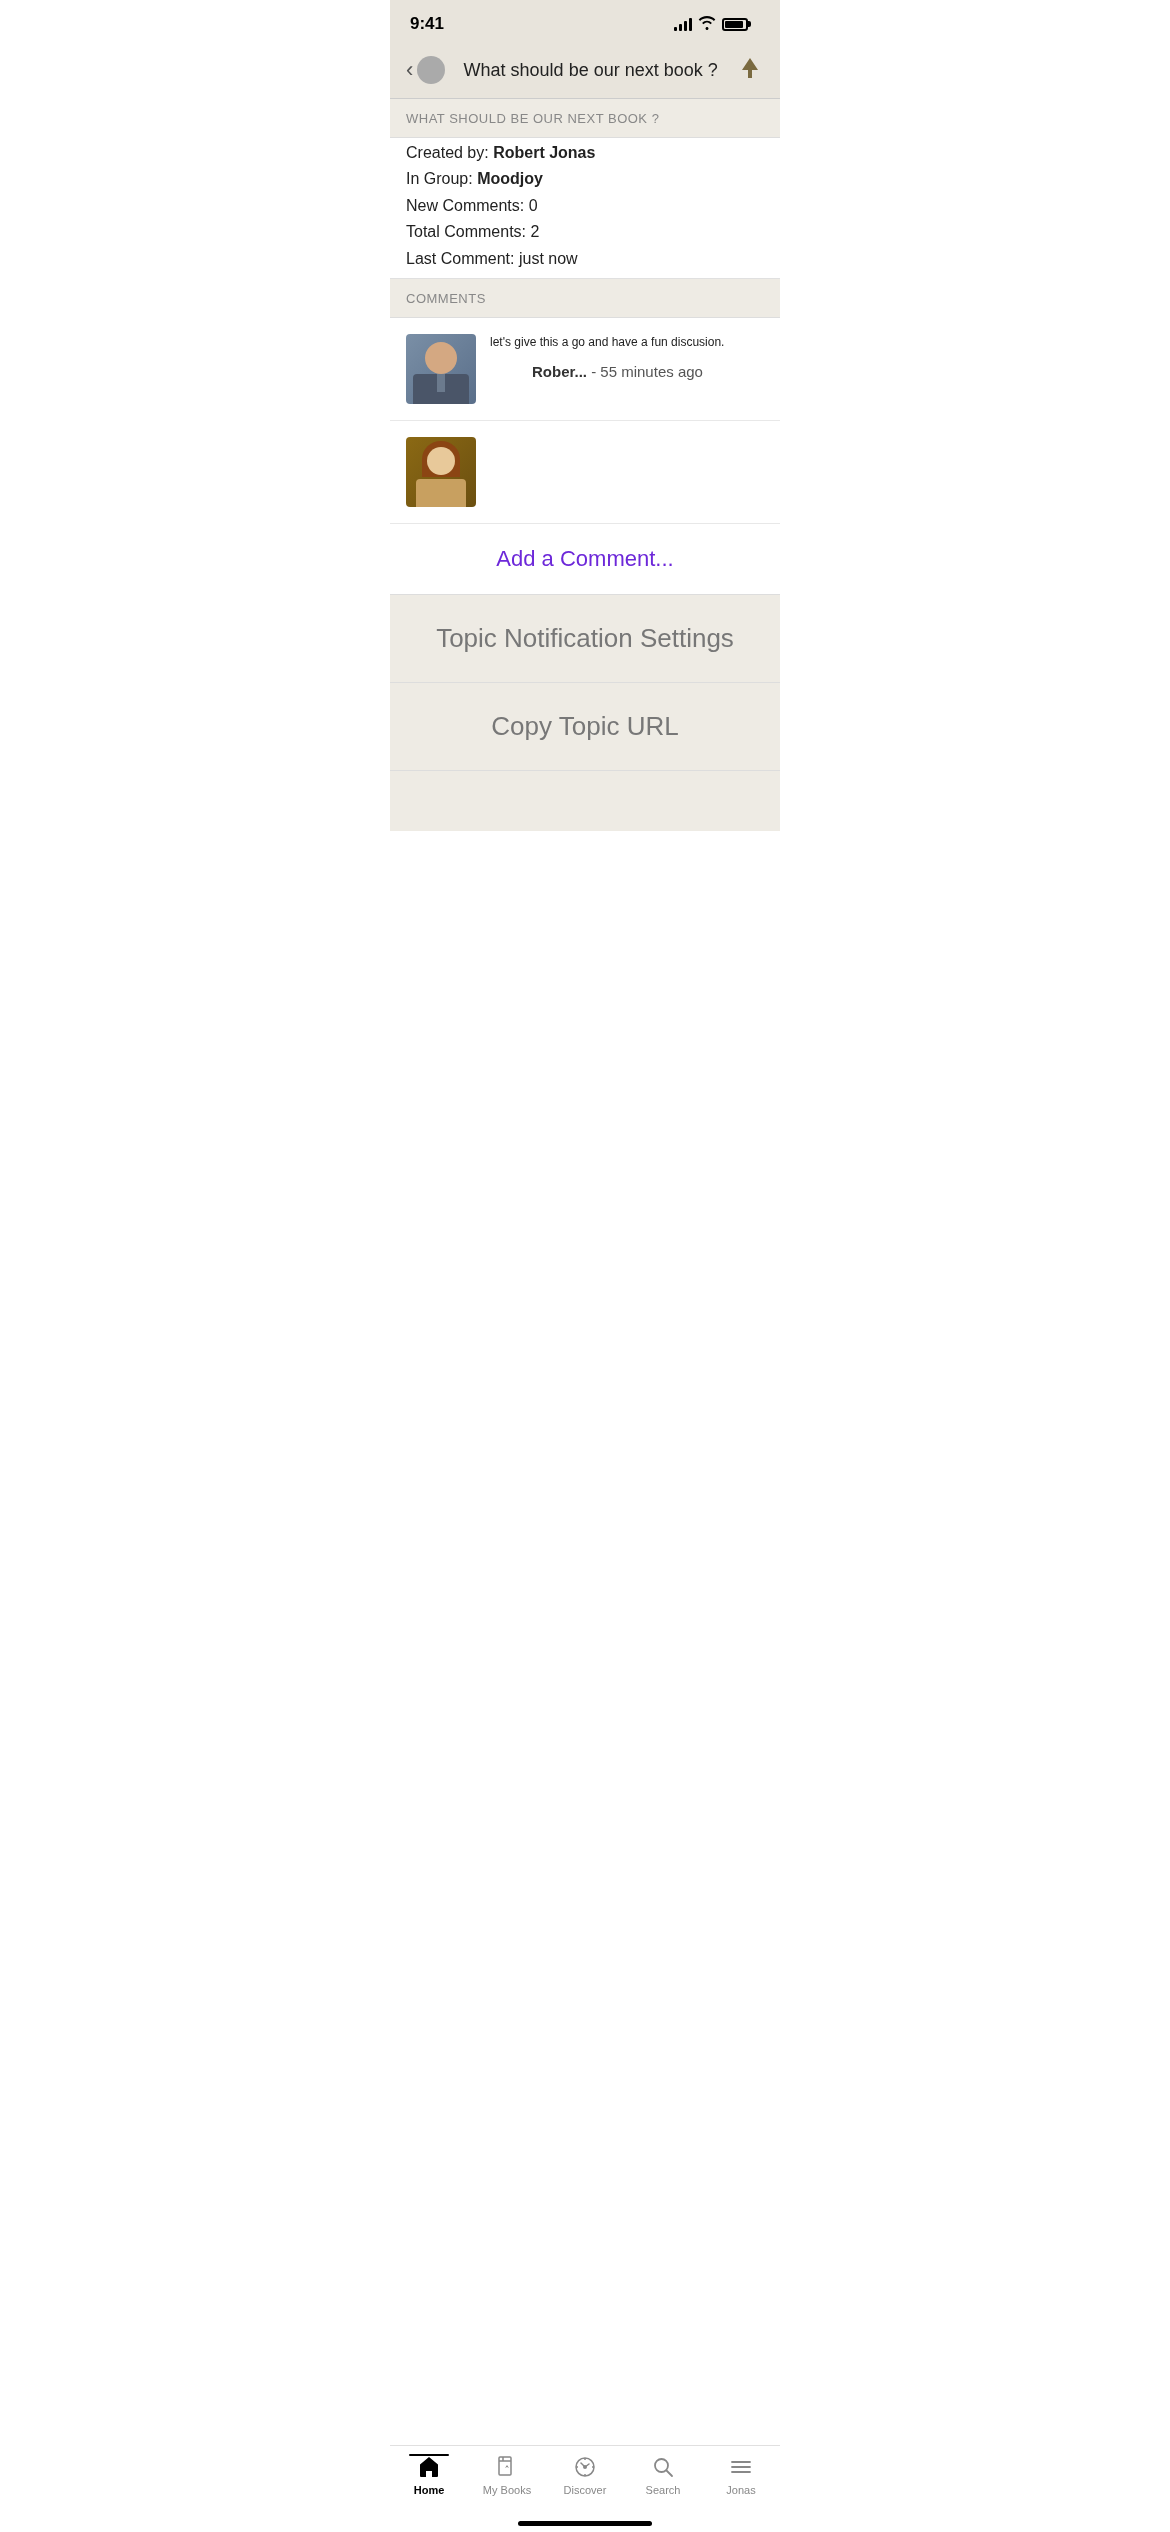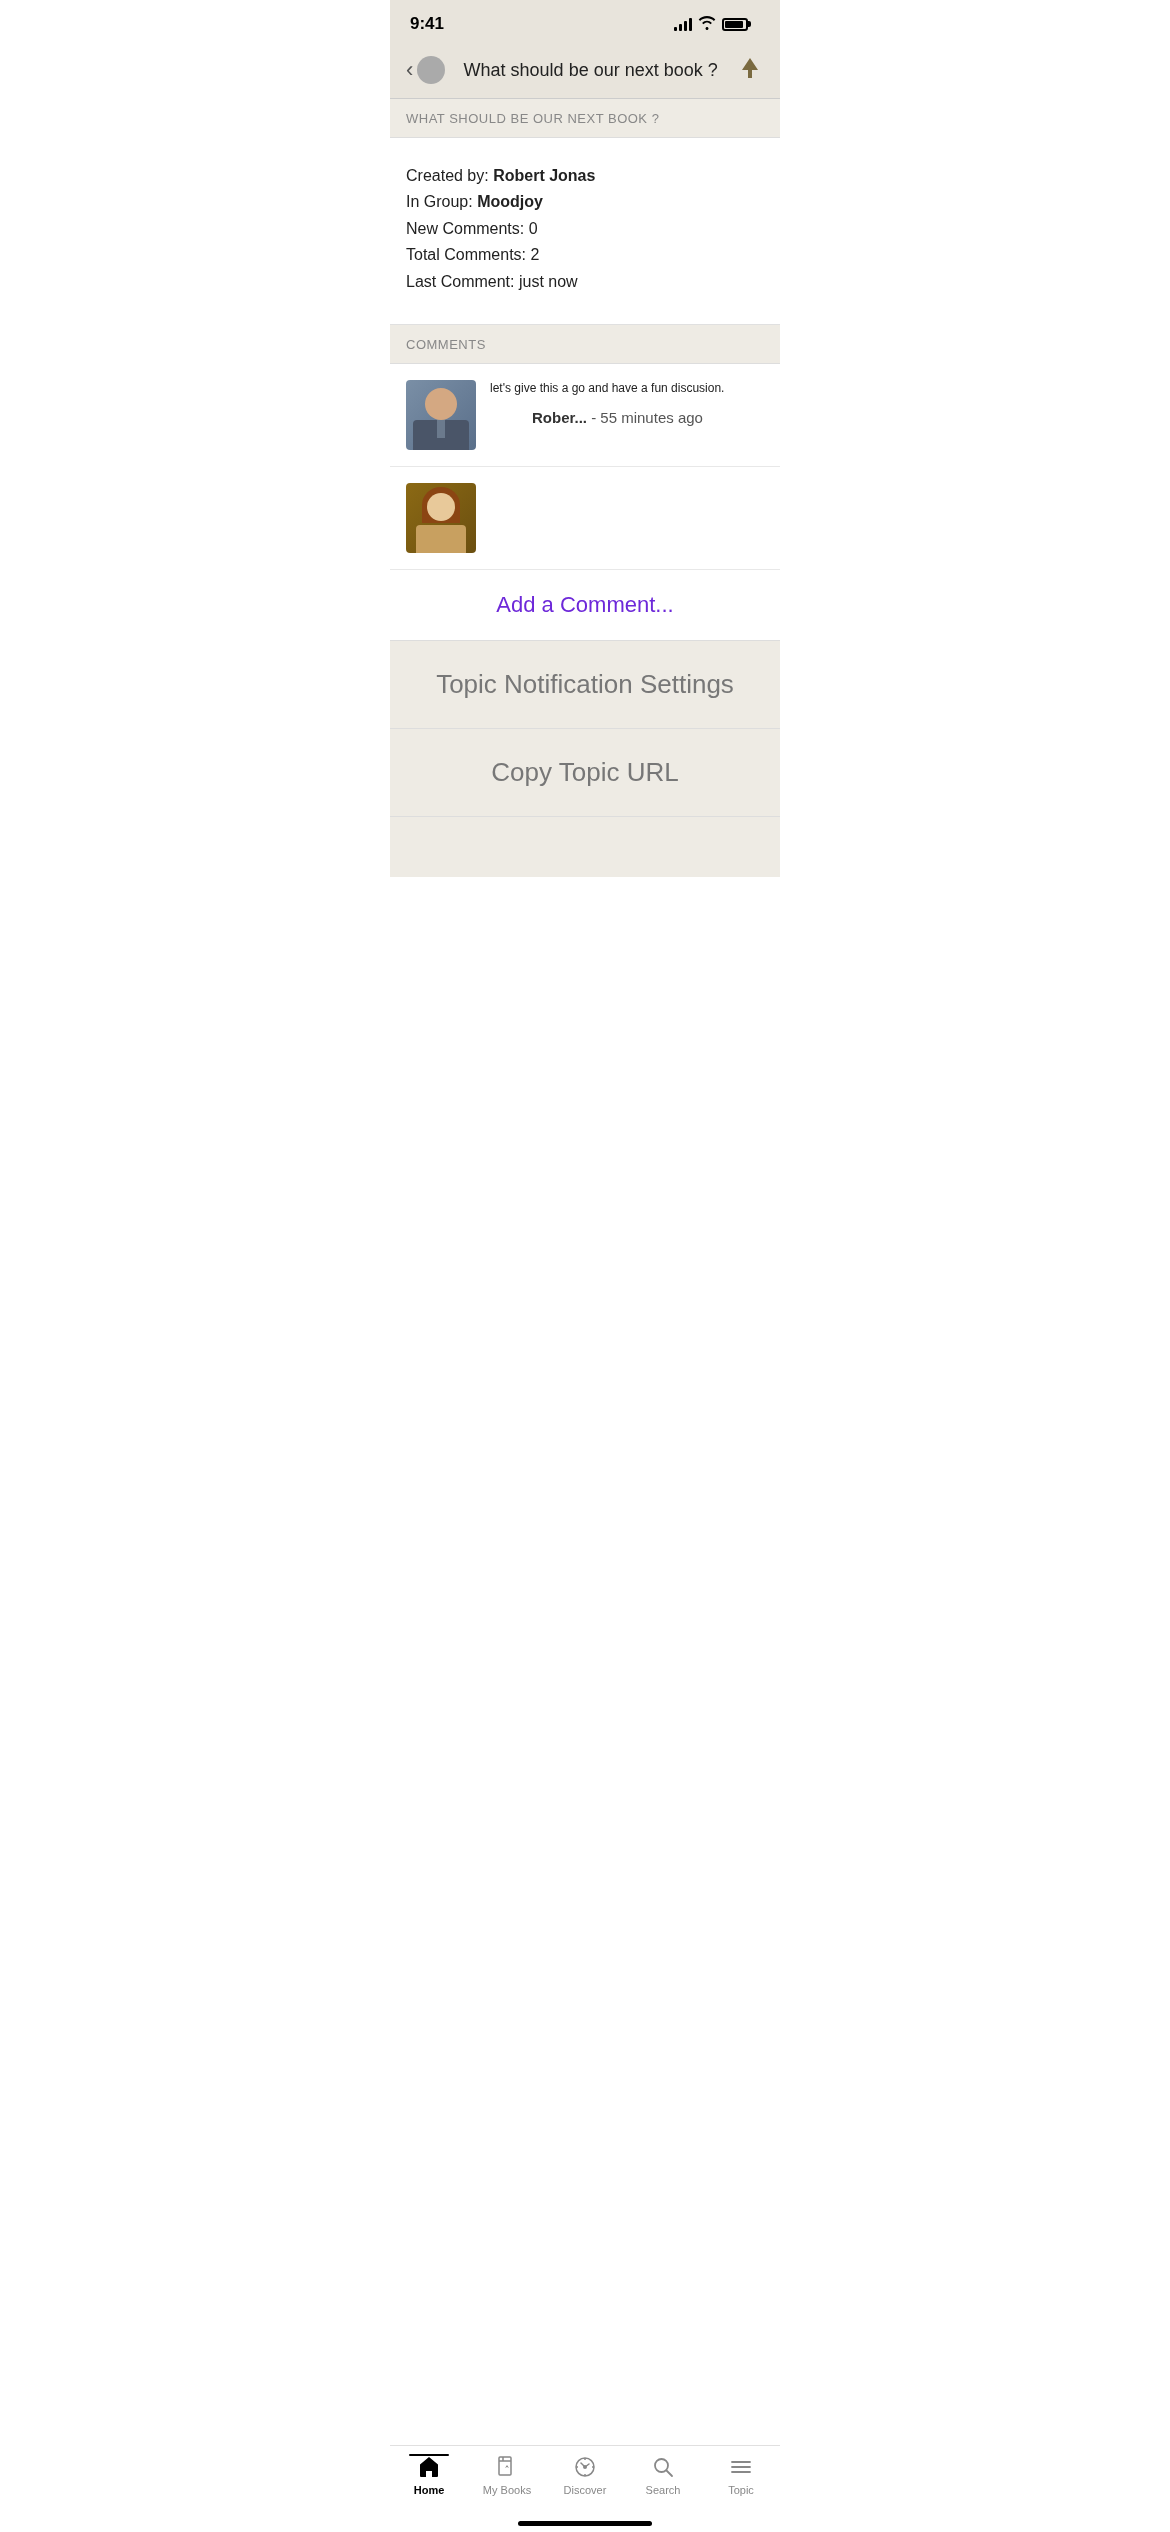--- a/index.html
+++ b/index.html
@@ -135,21 +135,21 @@
     .section-header-text {
       font-size: 13px;
       color: #888;
       letter-spacing: 0.5px;
       font-weight: 400;
     }
 
     
     .topic-info {
       background: #fff;
-      padding: 27px 16px;
+      padding: 4px 16px;
       border-bottom: 1px solid #e0e0e0;
     }
 
     .topic-info-line {
       font-size: 16px;
       color: #222;
       margin-bottom: 4px;
       line-height: 1.4;
     }
 
@@ -556,18 +556,18 @@
   </div>
 
   <div class="tab-item">
     <div class="tab-icon">
       <svg width="24" height="24" viewBox="0 0 24 24">
         <line x1="3" y1="7" x2="21" y2="7" stroke="#888" stroke-width="1.8" stroke-linecap="round"></line>
         <line x1="3" y1="12" x2="21" y2="12" stroke="#888" stroke-width="1.8" stroke-linecap="round"></line>
         <line x1="3" y1="17" x2="21" y2="17" stroke="#888" stroke-width="1.8" stroke-linecap="round"></line>
       </svg>
     </div>
-    <span class="tab-label">Topic</span>
+    <span class="tab-label">Jonas</span>
   </div>
 
 </div>
 
 <div class="home-indicator"></div>
 
 </body></html>

